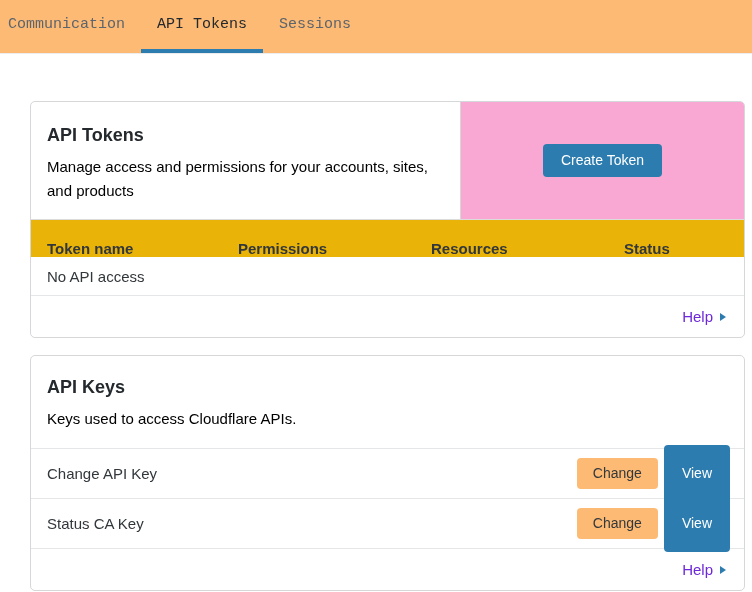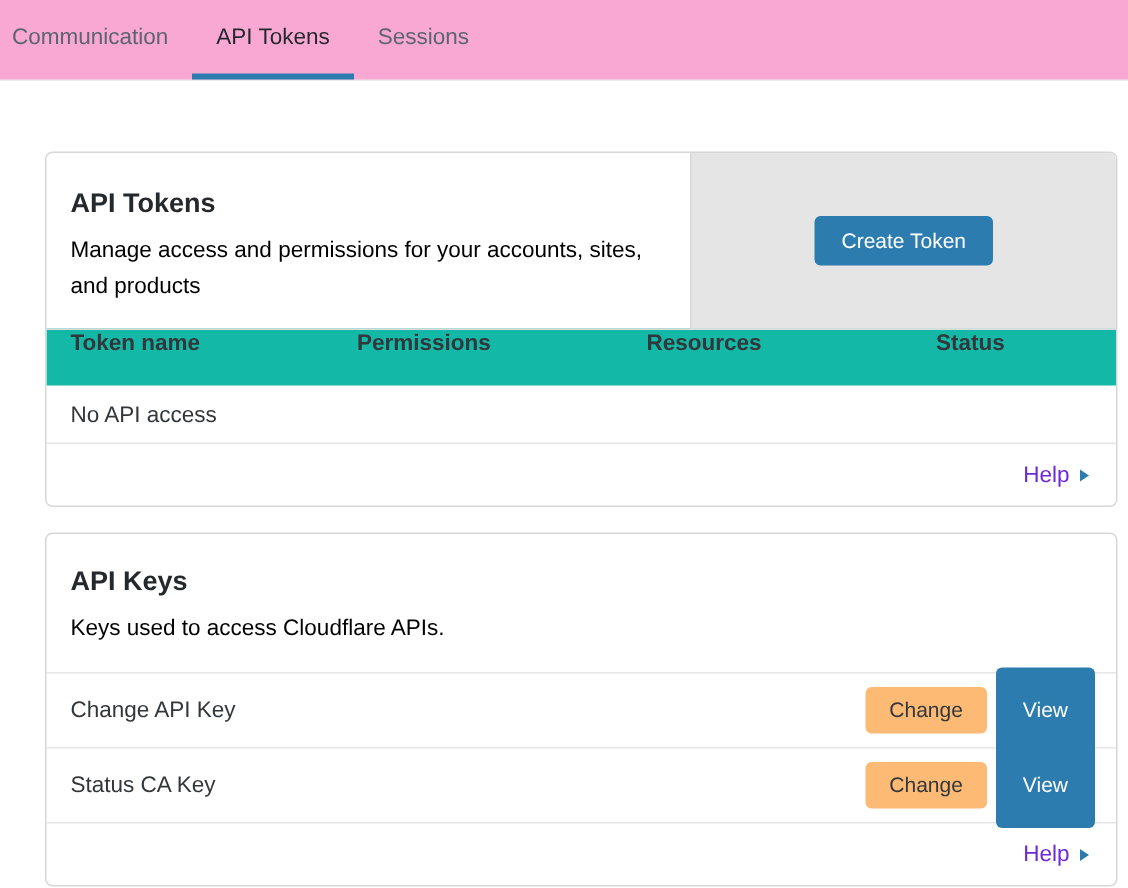--- a/index.html
+++ b/index.html
@@ -6,25 +6,26 @@
   html, body {
     width: 752px; height: 592px;
     background: #ffffff;
     font-family: "Liberation Sans", sans-serif;
     overflow: hidden;
   }
 
   
   .tabbar {
     height: 54px;
-    background: #f9a8d4;
+    background: #fdba74;
     border-bottom: 1px solid #ececec;
     display: flex;
     align-items: stretch;
     padding-left: 0;
+    font-family: Liberation Mono, monospace;
   }
   .tabs { display: flex; margin-left: -8px; }
   .tab {
     display: flex; align-items: center;
     padding: 0 16px;
     font-size: 15px;
     color: #5c646d;
     border-bottom: 4px solid transparent;
     cursor: pointer;
     white-space: nowrap;
@@ -60,21 +61,21 @@
   }
   .card-desc {
     margin-top: 9px;
     font-size: 15px;
     line-height: 24px;
     color: #000000;
     max-width: 397px;
   }
   .tokens-header-right {
     flex: 1;
-    background: #e5e5e5;
+    background: #f9a8d4;
     border-left: 1px solid #d5d7d8;
     display: flex;
     align-items: center;
     justify-content: center;
   }
   .btn {
     font-family: "Liberation Sans", sans-serif;
     font-size: 14px;
     border: none;
     border-radius: 4px;
@@ -89,24 +90,24 @@
   .btn-gray {
     background: #fdba74;
     color: #33383c;
     padding: 7px 16px;
     margin-right: 6px;
   }
   .btn-view { padding: 20px 18px; }
 
   .table-head {
     height: 38px;
-    background: #14b8a6;
+    background: #eab308;
     border-top: 1px solid #dcdcdd;
     display: flex;
-    align-items: flex-start;
+    align-items: flex-end;
     padding-left: 16px;
     font-size: 15px;
     font-weight: bold;
     color: #32373b;
   }
   .th-1 { width: 159px; }
   .th-2 { width: 193px; margin-left: 32px; }
   .th-3 { width: 193px; }
   .th-4 { flex: 1; }
 

